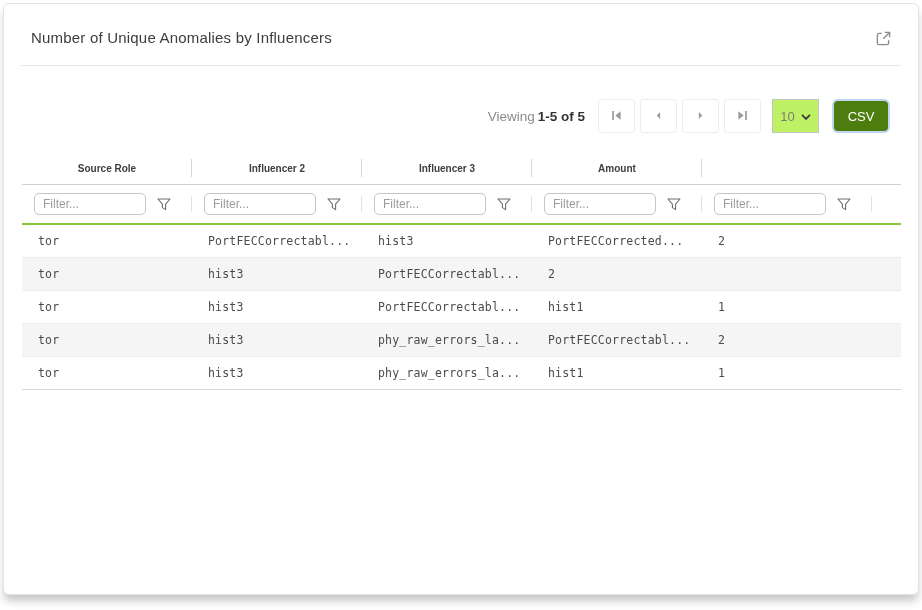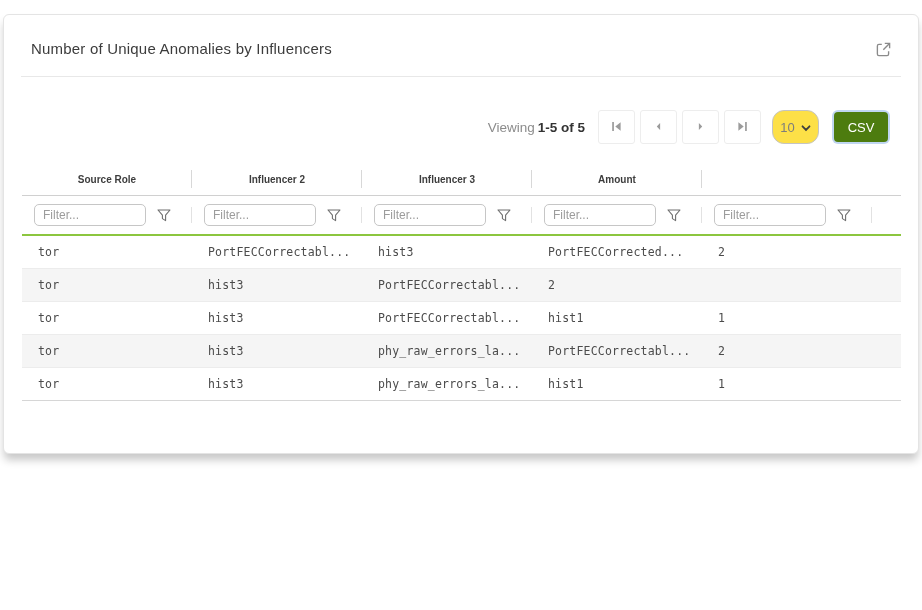--- a/index.html
+++ b/index.html
@@ -1,40 +1,40 @@
 <!DOCTYPE html>
 <html><head>
 <meta charset="utf-8">
 <style>
   * { margin:0; padding:0; box-sizing:border-box; }
   html,body { width:922px; height:610px; background:#ffffff; font-family:"Liberation Sans", sans-serif; overflow:hidden; }
   .page { position:relative; width:922px; height:610px; }
 
   .card {
-    position:absolute; left:3px; top:14px; width:916px; height:440px;
+    position:absolute; left:3px; top:3px; width:916px; height:592px;
     background:#ffffff; border:1px solid #e4e4e4; border-radius:6px;
     box-shadow:0 7px 9px -1px rgba(0,0,0,0.22);
   }
 
   .card-header { display:flex; justify-content:space-between; align-items:flex-start; padding:25px 26px 0 27px; }
   .title { font-size:15px; color:#3c3c3c; letter-spacing:.2px; }
   .export-btn { cursor:pointer; margin-top:1px; }
 
   .divider { height:1px; background:#e8e8e8; margin:14px 17px 0 17px; }
 
   .toolbar { margin-top:33px; padding-right:30px; height:34px; display:flex; justify-content:flex-end; align-items:center;margin-left:16px; }
   .viewing { font-size:13.5px; color:#8c8c8c; margin-right:13px; white-space:nowrap; }
   .viewing b { color:#333333; font-weight:bold; margin-left:3px; }
   .nav-group { display:flex; gap:5px; margin-right:11px; }
   .nav-btn {
     width:37px; height:34px; background:#ffffff; border:1px solid #ededed; border-radius:3px;
     display:flex; align-items:center; justify-content:center; cursor:default;
   }
   .pagesize {
-    width:47px; height:34px; border:1px solid #c4c4c4; border-radius:12px; background:#fde047;
+    width:47px; height:34px; border:1px solid #c4c4c4; border-radius:0; background:#bef264;
     display:flex; align-items:center; justify-content:center; gap:6px;
     font-size:13px; color:#7d7d7d; cursor:pointer; margin-right:15px;
   }
   .csv-btn {
     width:54px; height:30px; border:none; border-radius:4px; background:#4d7c0f; color:#ffffff;
     font-family:"Liberation Sans", sans-serif; font-size:13px; cursor:pointer;
     box-shadow:0 0 0 2px rgba(140,180,230,0.55);
   }
 
   .table { margin:19px 17px 0 18px; }

